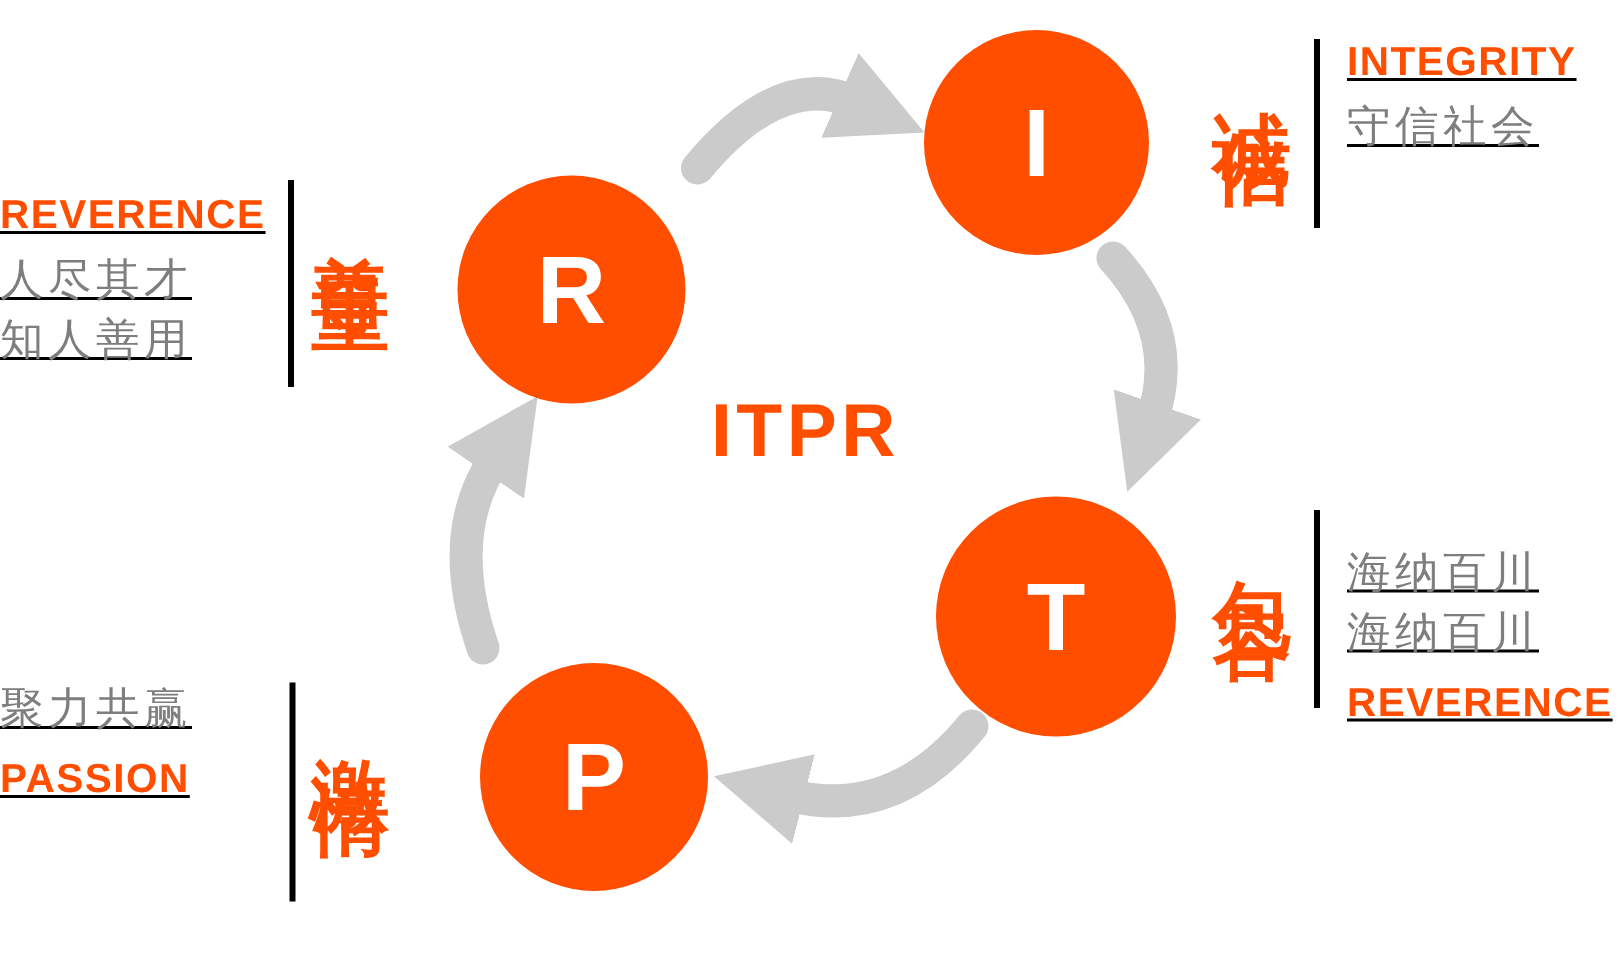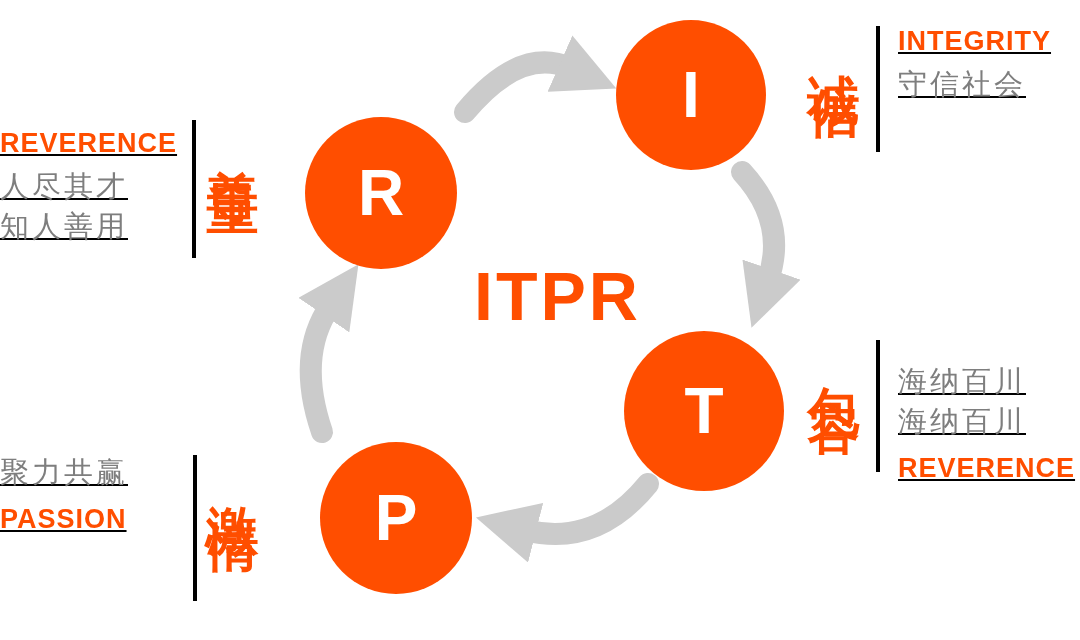--- a/index.html
+++ b/index.html
@@ -21,21 +21,21 @@
     color:#ffffff;
     font-weight:bold;
     font-size:64px;
     line-height:1;
     font-family:"Liberation Sans","DejaVu Sans",sans-serif;
   }
   .center-title{
     position:absolute;
     color:#FF4E00;
     font-weight:bold;
-    font-size:68px;
+    font-size:50px;
     letter-spacing:3px;
     line-height:1;
     font-family:"Liberation Sans","DejaVu Sans",sans-serif;
   }
   .label-block{position:absolute;text-decoration:underline;}
   .align-right{text-align:left;}
   .align-left{text-align:left;}
   .en{
     color:#FF4E00;
     font-weight:bold;

